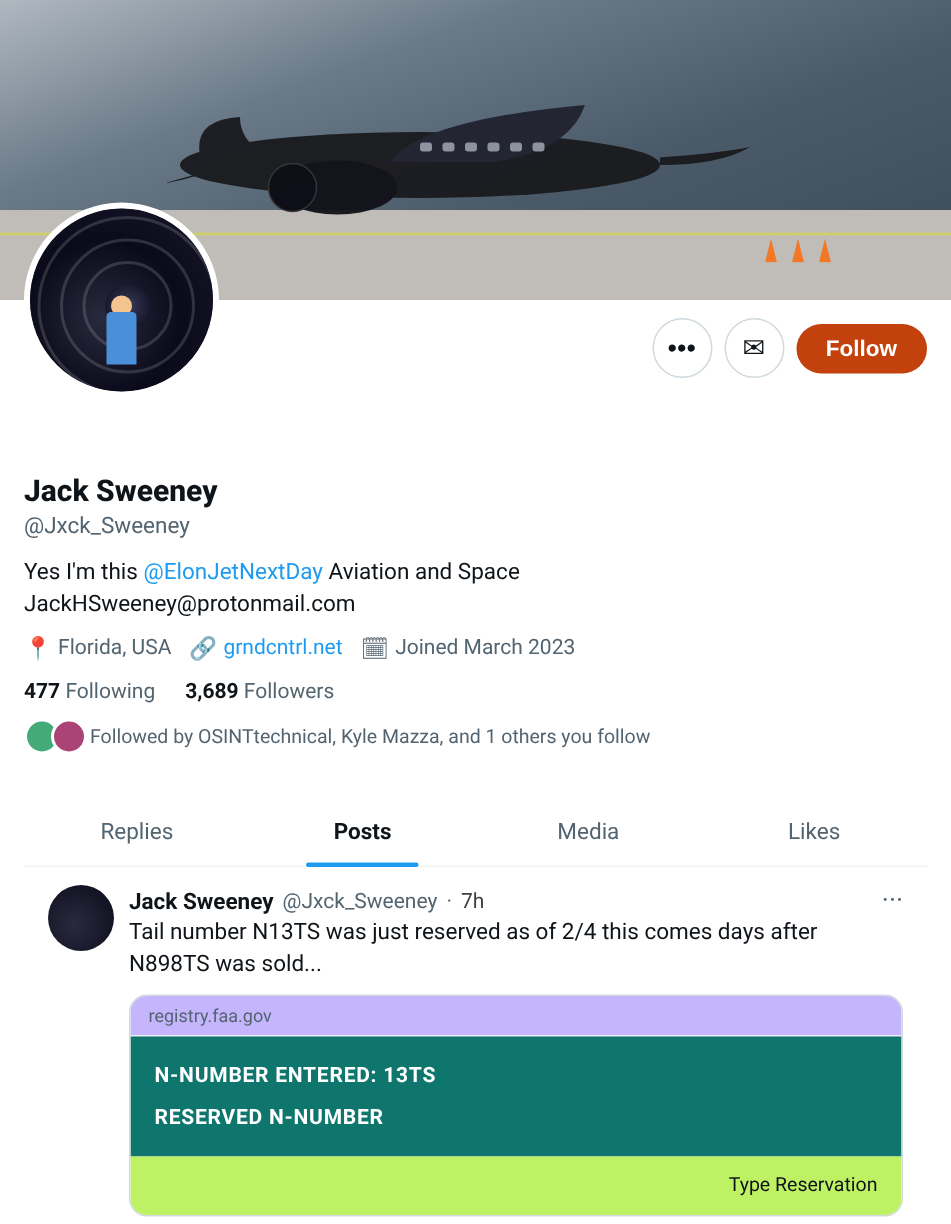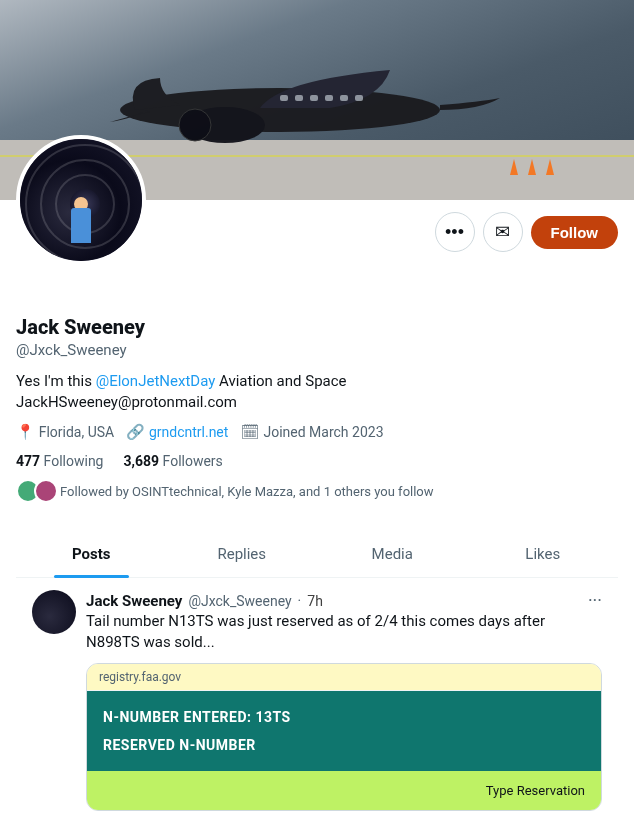--- a/index.html
+++ b/index.html
@@ -312,21 +312,21 @@
     }
 
     
     .registry-card {
       margin-top: 10px;
       border: 1px solid #cfd9de;
       border-radius: 12px;
       overflow: hidden;
     }
     .registry-url-bar {
-      background: #fef9c3;
+      background: #c4b5fd;
       padding: 6px 12px;
       font-size: 12px;
       color: #536471;
       border-bottom: 1px solid #eff3f4;
     }
     .registry-header {
       background: #0f766e;
       padding: 12px 16px;
     }
     .registry-row {
@@ -449,25 +449,25 @@
     <div class="followed-by">
       <div class="followed-avatars">
         <div class="followed-avatar"></div>
         <div class="followed-avatar"></div>
       </div>
       <span>Followed by OSINTtechnical, Kyle Mazza, and 1 others you follow</span>
     </div>
   </div>
 
   <div class="tabs">
+    <div class="tab">
+      <span>Replies</span>
+    </div>
     <div class="tab active">
       <span>Posts</span>
-    </div>
-    <div class="tab">
-      <span>Replies</span>
     </div>
     <div class="tab">
       <span>Media</span>
     </div>
     <div class="tab">
       <span>Likes</span>
     </div>
   </div>
 
   <div>

